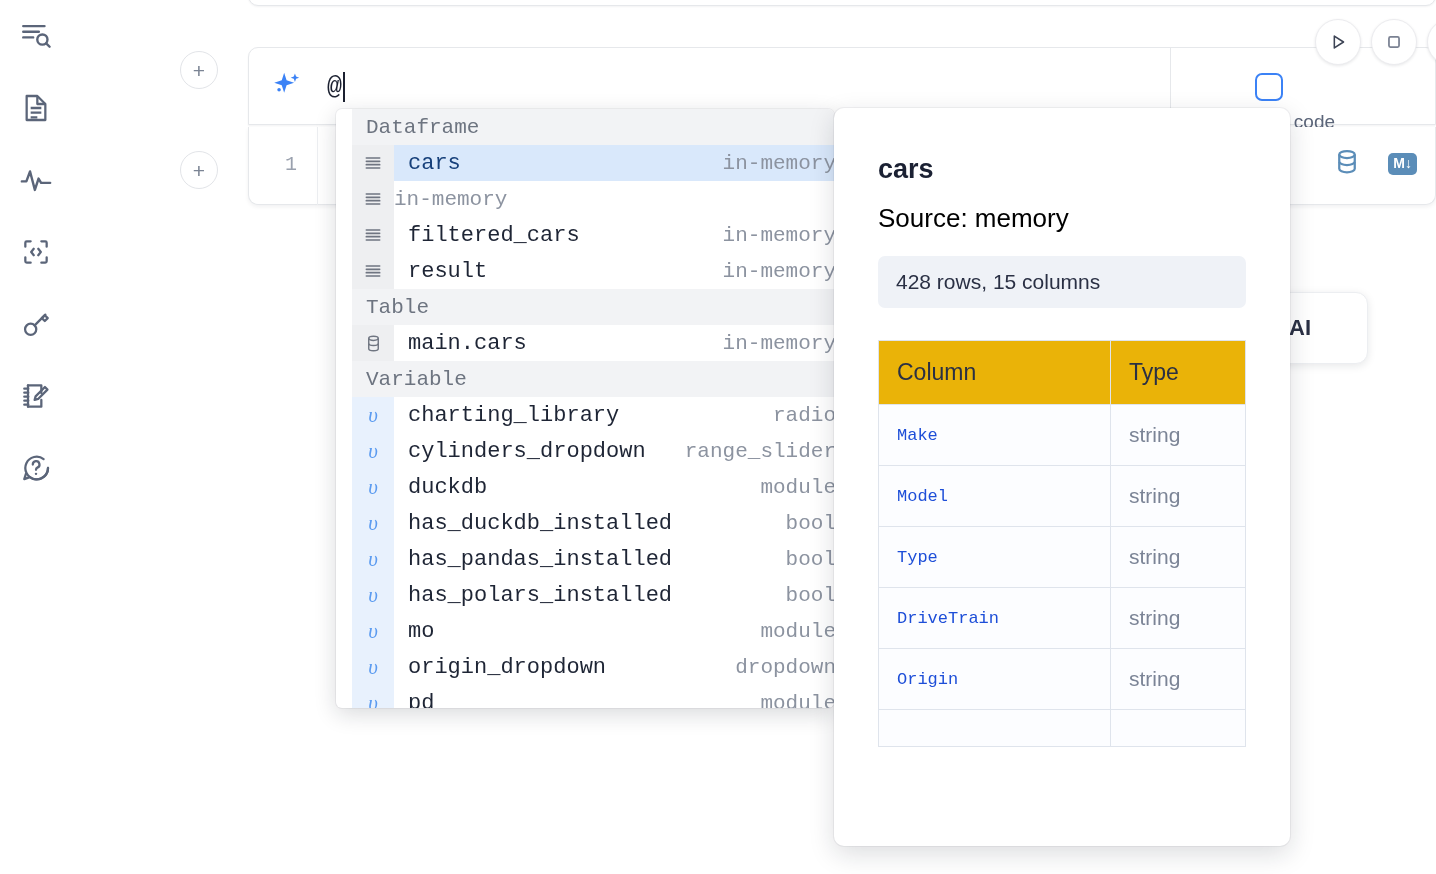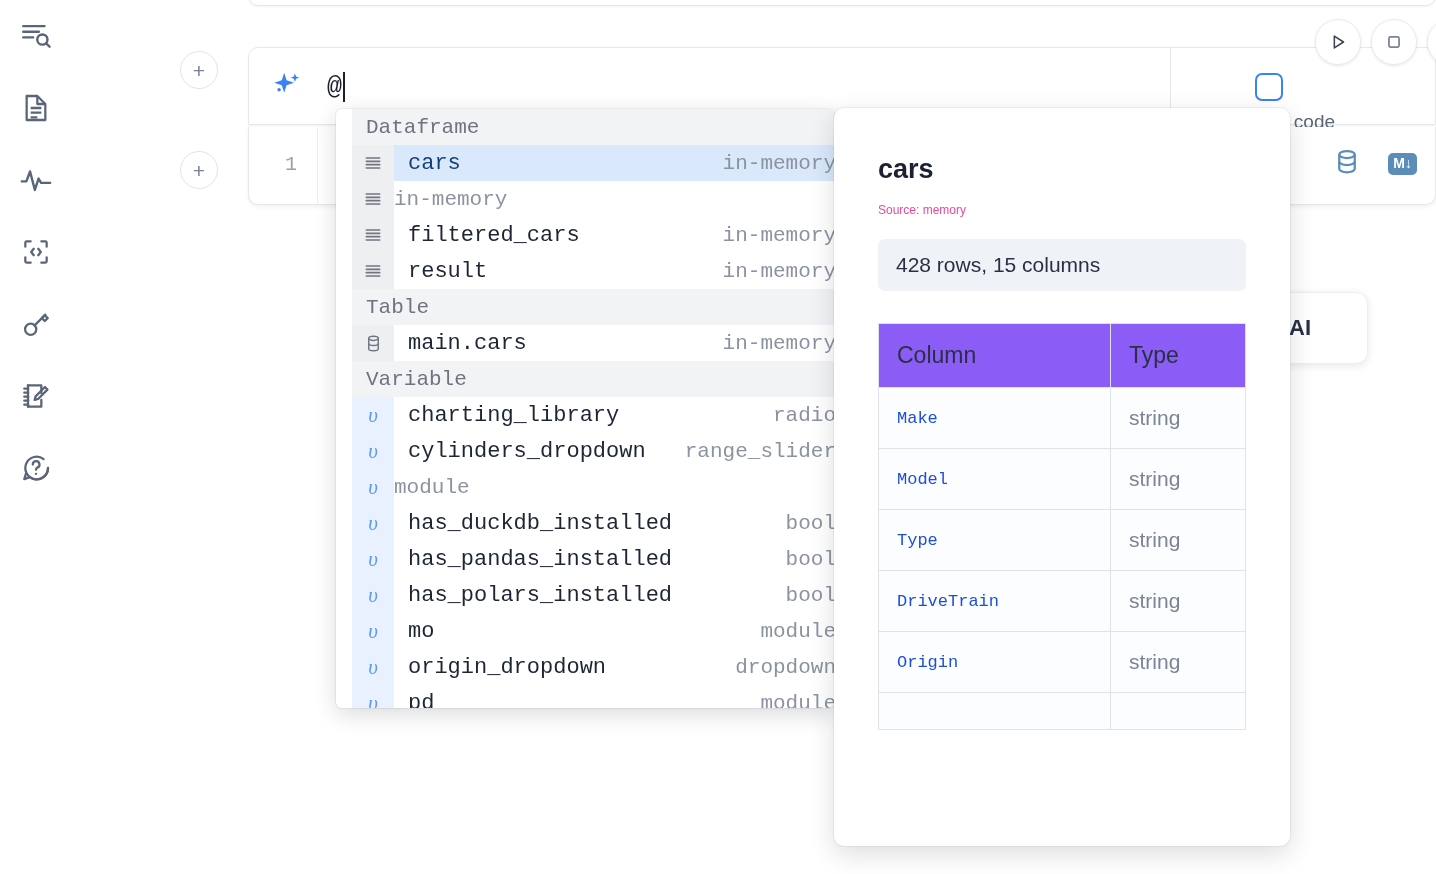--- a/index.html
+++ b/index.html
@@ -131,32 +131,32 @@
   .ac-clip { position: absolute; left: 16px; top: 0; width: 498px; }
 
   
   .doc-panel {
     position: absolute; left: 834px; top: 108px; width: 456px; height: 738px;
     background: #fff; border-radius: 10px; overflow: hidden;
     box-shadow: 0 8px 26px rgba(20,25,40,0.15), 0 0 0 1px rgba(20,25,40,0.05);
   }
   .doc-inner { padding: 46px 44px 0 44px; }
   .doc-title { font-size: 27px; font-weight: bold; color: #1b2133; margin: 0 0 18px 0; }
-  .doc-source { font-size: 12px; color: #ec4899; margin: 0 0 22px 0; }
+  .doc-source { font-size: 26px; color: #000000; margin: 0 0 22px 0; }
   .doc-pill {
     background: #eff2f7; border-radius: 7px; padding: 14px 18px;
     font-size: 21px; color: #2a3044; margin-bottom: 32px;
   }
   .doc-table { width: 368px; border-collapse: collapse; table-layout: fixed; }
   .doc-table th, .doc-table td {
     border: 1px solid #dfe4ec; text-align: left; padding: 18px 18px;
     vertical-align: middle;
   }
   .doc-table th {
-    background: #8b5cf6; font-weight: normal; font-size: 23px; color: #2a3044;
+    background: #eab308; font-weight: normal; font-size: 23px; color: #2a3044;
   }
   .doc-table th:first-child { width: 232px; }
   .doc-table td.col {
     font-family: "Liberation Mono", monospace; font-size: 17px; color: #1d4ed8;
     background: #fcfdff;
   }
   .doc-table td.typ { font-size: 21px; color: #7a8architecture; margin-top: 28px; }
   .doc-table td.typ { color: #7b8characters; }
   .doc-table td.typ { color: #7b8496; background: #fcfdff; }
 </style>
@@ -333,20 +333,21 @@
           <div class="ac-name">charting_library</div>
           <div class="ac-type">radio</div>
         </div>
         <div class="ac-row var">
           <div class="ac-ico">υ</div>
           <div class="ac-name">cylinders_dropdown</div>
           <div class="ac-type">range_slider</div>
         </div>
         <div class="ac-row var">
           <div class="ac-ico">υ</div>
+          <div class="ac-name">duckdb</div>
           <div class="ac-type">module</div>
         </div>
         <div class="ac-row var">
           <div class="ac-ico">υ</div>
           <div class="ac-name">has_duckdb_installed</div>
           <div class="ac-type">bool</div>
         </div>
         <div class="ac-row var">
           <div class="ac-ico">υ</div>
           <div class="ac-name">has_pandas_installed</div>

